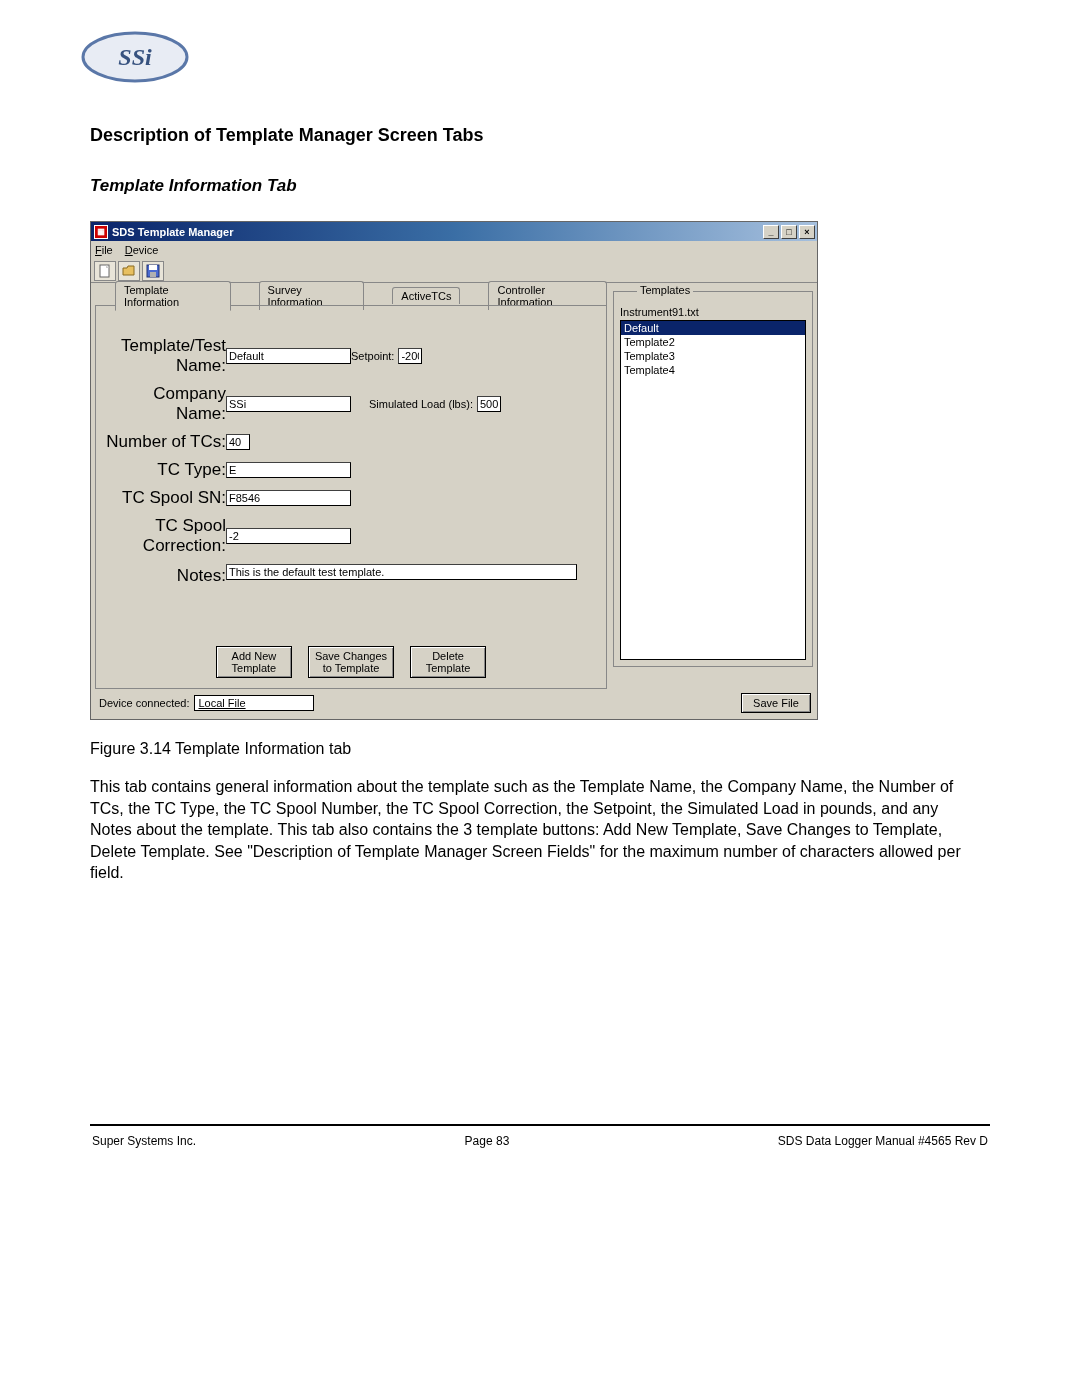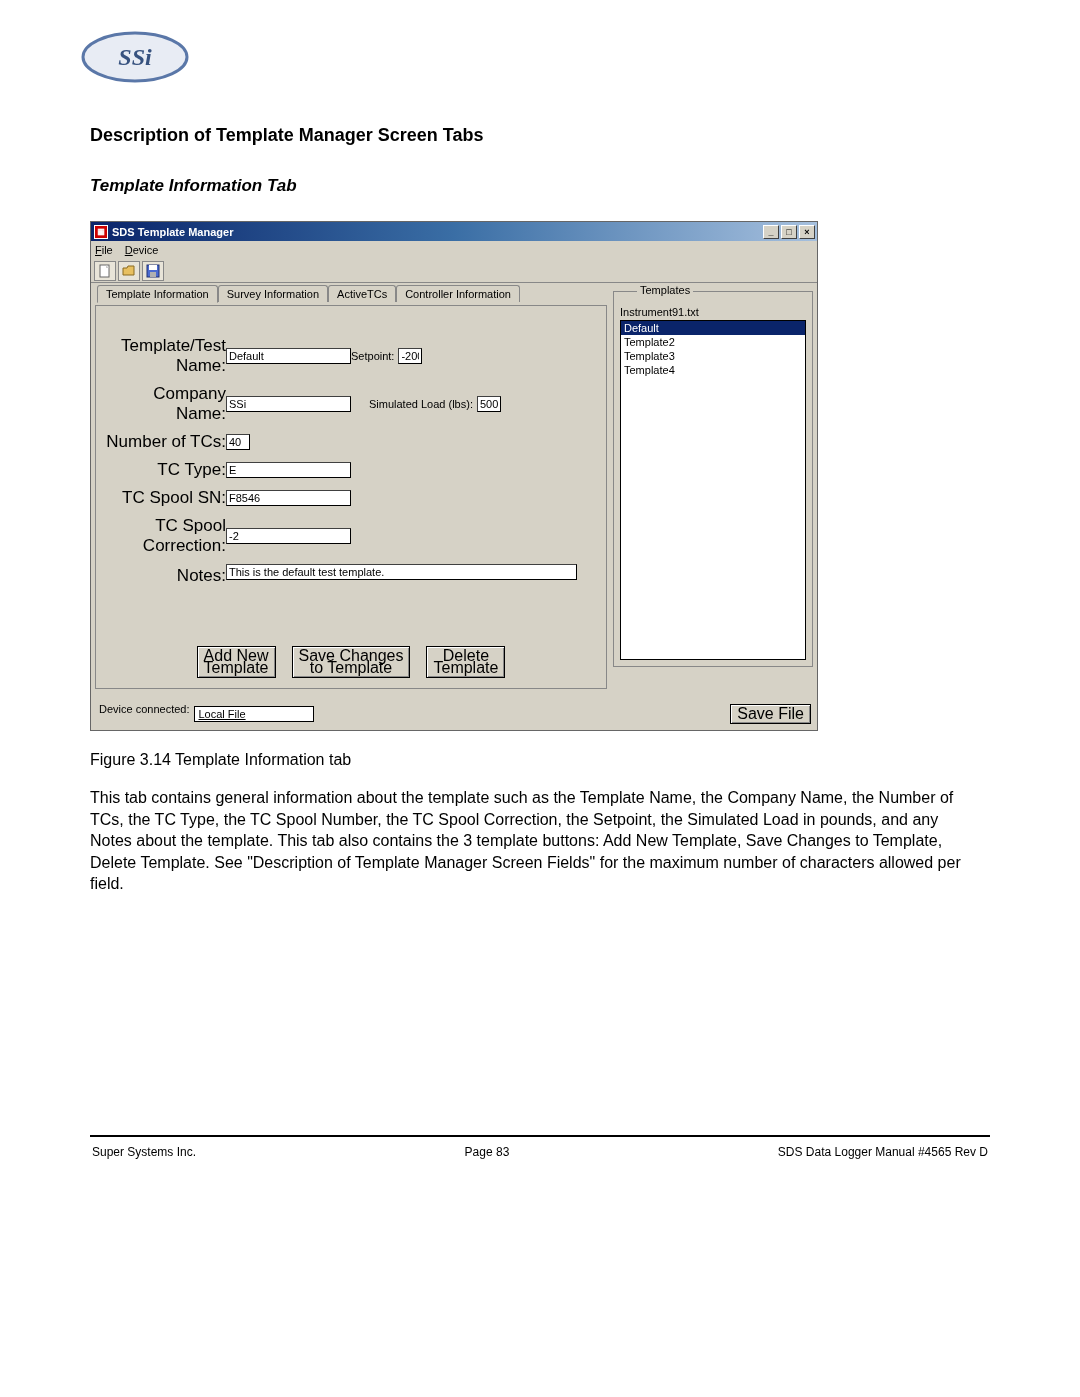--- a/index.html
+++ b/index.html
@@ -114,23 +114,24 @@
     padding: 2px 4px 6px 4px;
     gap: 6px;
   }
   .leftpane {
     flex: 1;
     display: flex;
     flex-direction: column;
   }
   .tabs {
     display: flex;
-    align-items: flex-start;
+    align-items: center;
     height: 20px;
-    margin-left: 2px;
+    margin-left: 20px;
+    gap: 28px;
   }
   .tab {
     border: 1px solid #888;
     border-bottom: none;
     background: #d6d2c6;
     padding: 2px 8px 2px 8px;
     font-size: 11px;
     margin-right: 0px;
     border-top-left-radius: 3px;
     border-top-right-radius: 3px;
@@ -186,21 +187,21 @@
   .btnrow {
     display: flex;
     gap: 16px;
     justify-content: center;
     margin-top: 60px;
   }
   .wbutton {
     border: 1px solid #000;
     background: #d6d2c6;
     box-shadow: inset 1px 1px 0 #fff, inset -1px -1px 0 #888;
-    font-size: 16px;
+    font-size: 11px;
     padding: 3px 6px;
     text-align: center;
     line-height: 12px;
     cursor: default;
     min-width: 76px;
     white-space: pre-line;
   }
   .statusrow {
     display: flex;
     align-items: center;
@@ -211,21 +212,20 @@
     border: 1px solid #000;
     background: #fff;
     padding: 0 4px;
     text-decoration: underline;
     height: 16px;
     width: 120px;
     display: inline-flex;
     align-items: center;
     margin-left: 4px;
     font-size: 11px;
-    margin-top: 11px;
   }
   .rightpane {
     width: 200px;
     display: flex;
     flex-direction: column;
     justify-content: space-between;
     padding-top: 2px;
   }
   .groupbox {
     border: 1px solid #888;

